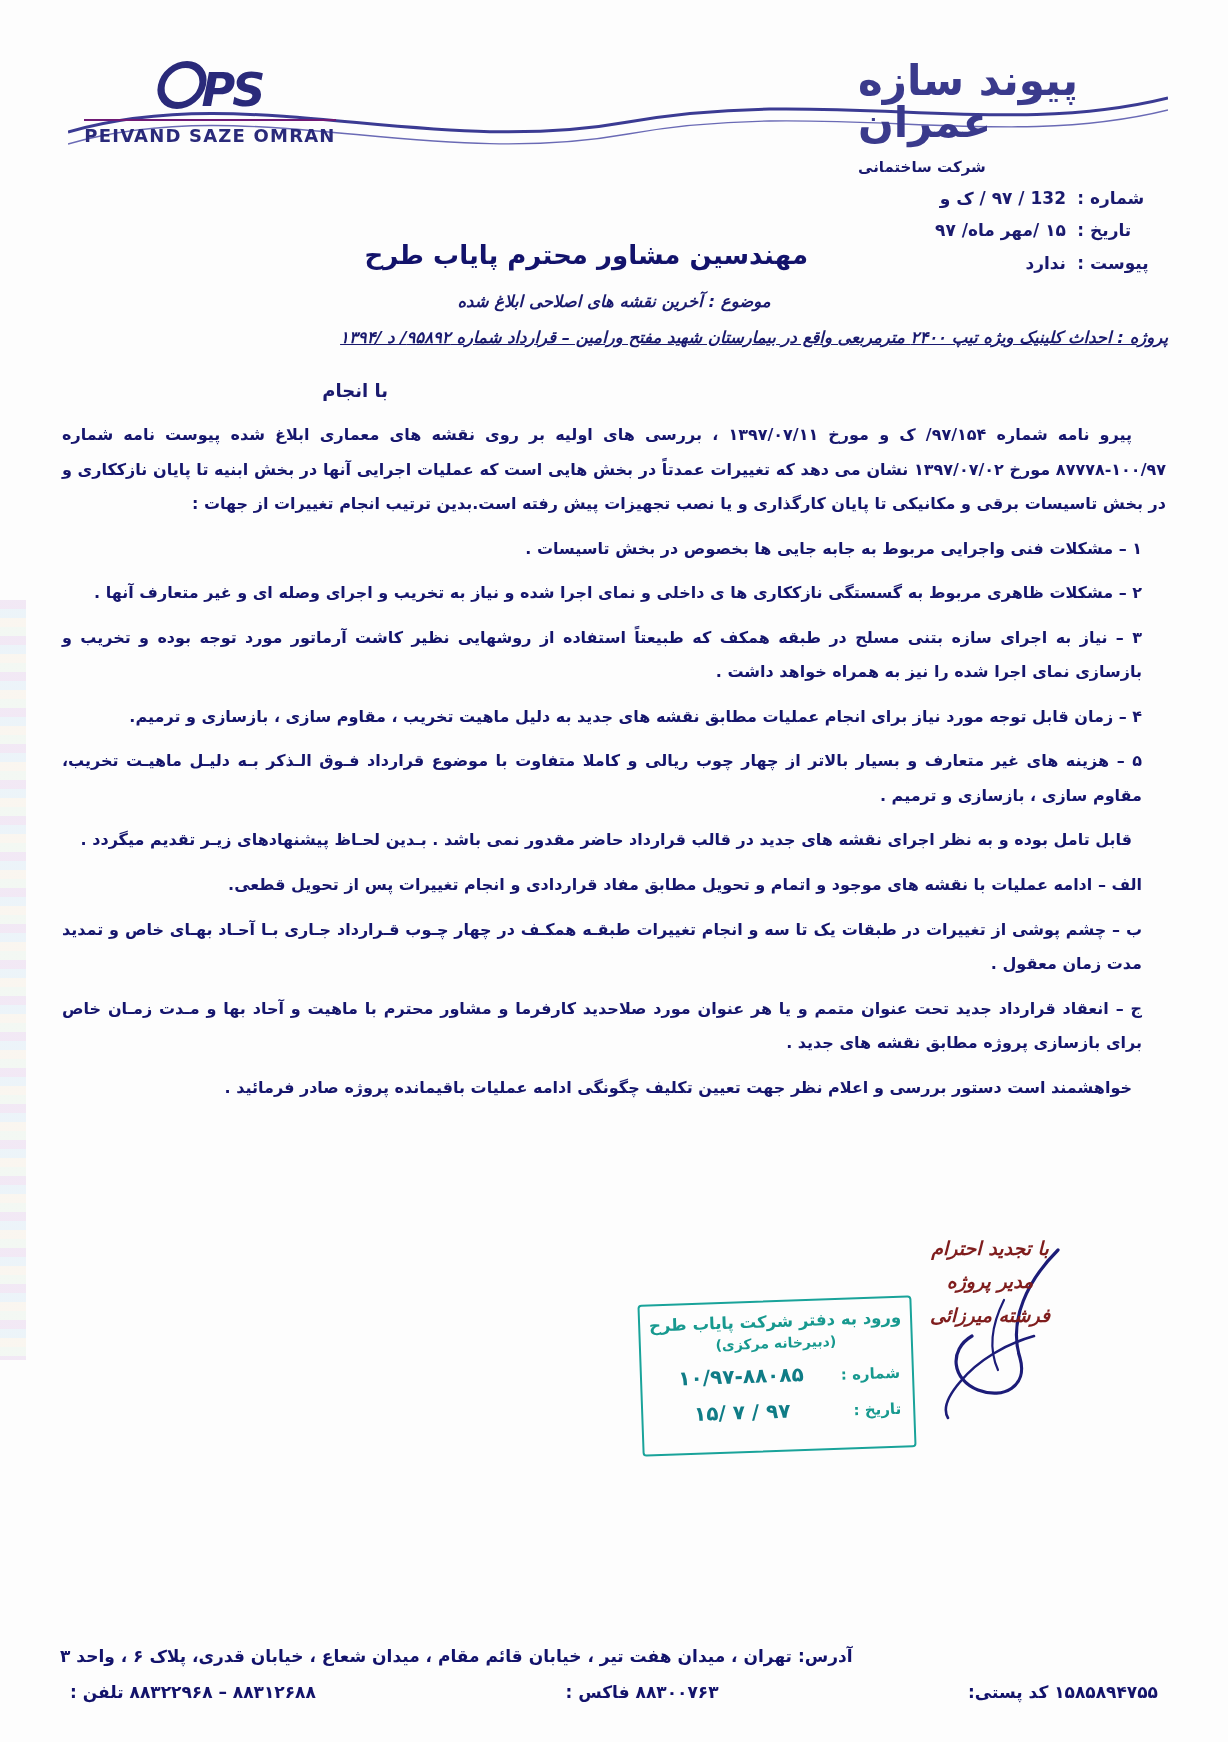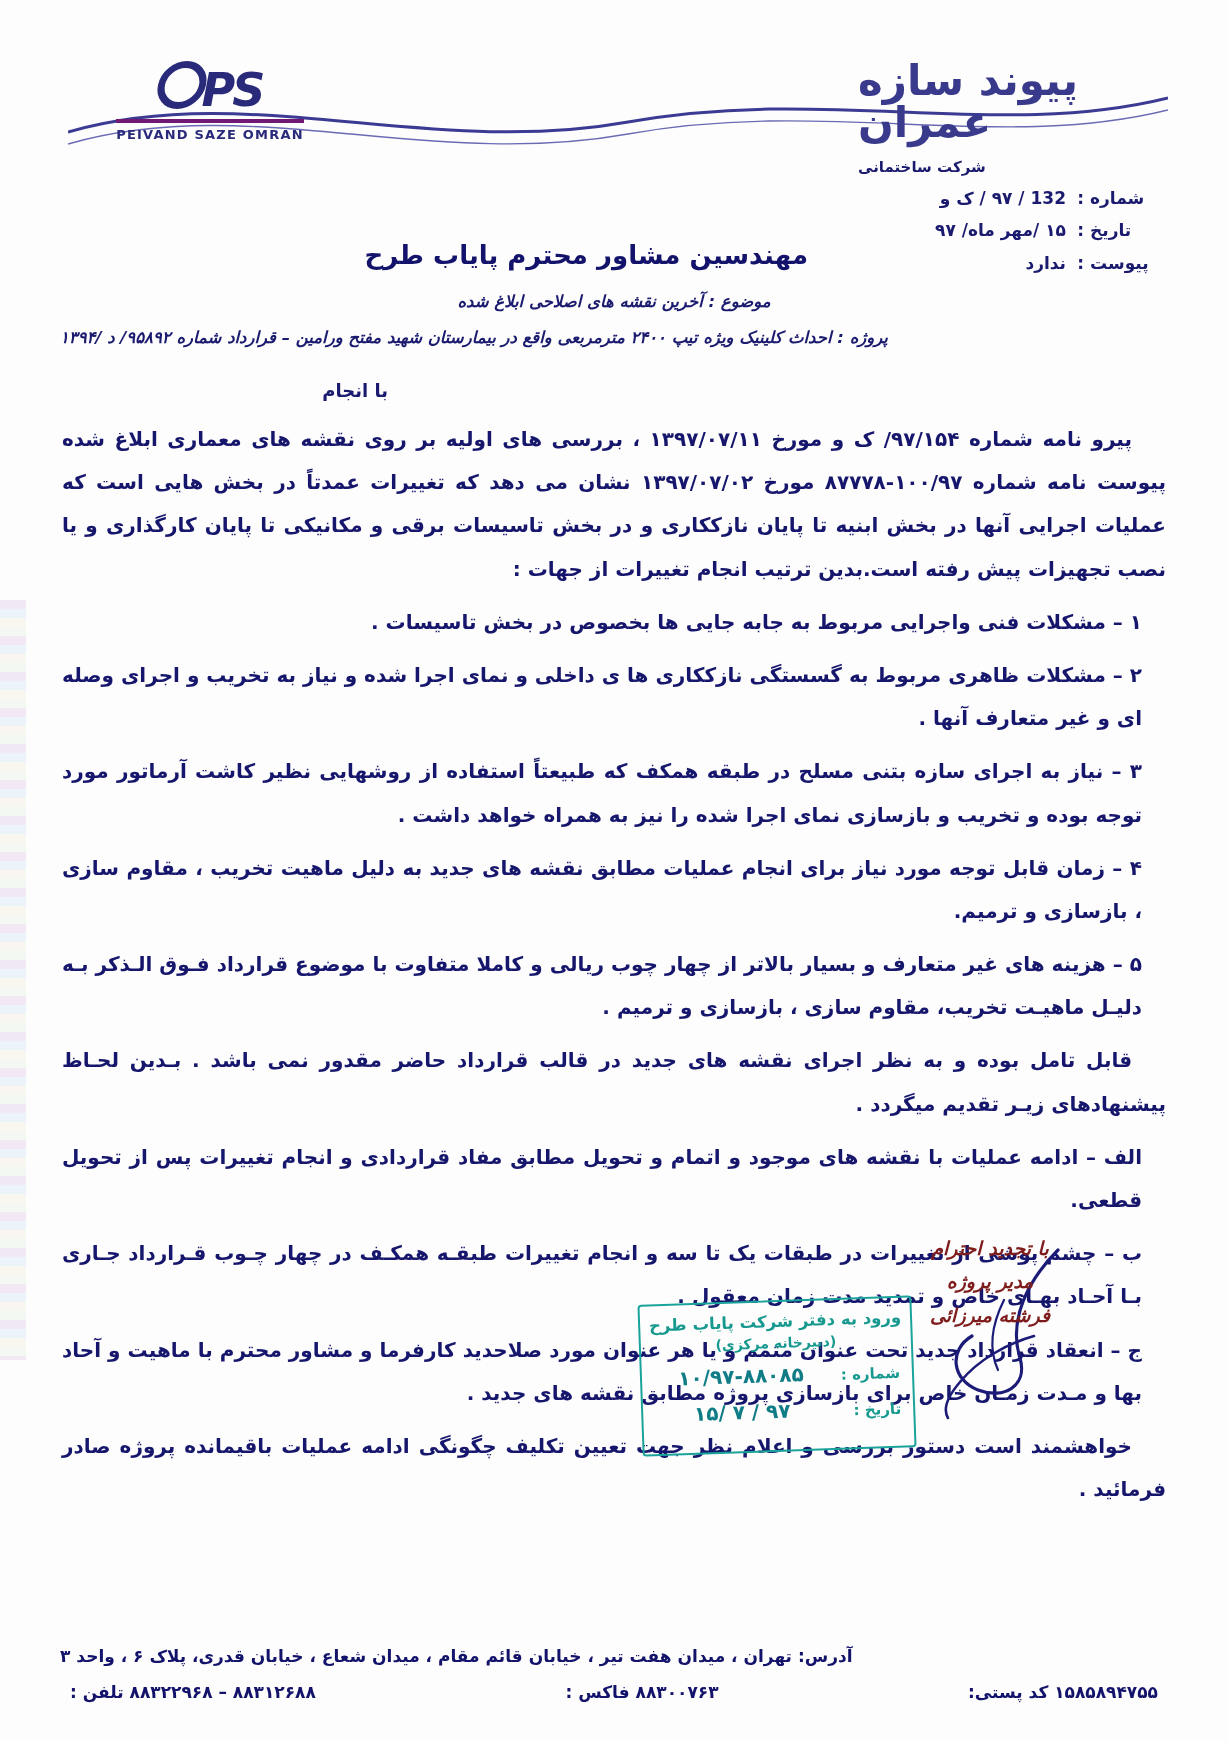--- a/index.html
+++ b/index.html
@@ -57,25 +57,25 @@
     display: inline-block;
     border: 7px solid #2a2a7a;
     border-radius: 50%;
     width: 34px;
     height: 34px;
     transform: translateY(3px) skewX(-12deg);
     margin-right: -4px;
   }
   .logo-left .sub {
     margin-top: 6px;
-    font-size: 13px;
+    font-size: 18px;
     font-weight: bold;
     letter-spacing: 1.2px;
     color: #2a2a7a;
-    border-top: 4px solid #701a75;
+    border-top: 2px solid #701a75;
     padding-top: 4px;
     display: inline-block;
   }
   .logo-right {
     position: absolute;
     top: 20px;
     right: 70px;
     text-align: left;
     width: 300px;
   }
@@ -139,24 +139,25 @@
     text-align: center;
     font-size: 16.5px;
     font-weight: bold;
     font-style: italic;
   }
   .project {
     position: absolute;
     top: 328px;
     right: 60px;
     left: 60px;
-    text-align: left;
+    text-align: right;
     font-size: 16.5px;
     font-weight: bold;
     font-style: italic;
+    text-decoration: underline;
   }
 
   .greeting {
     position: absolute;
     top: 380px;
     right: 60px;
     width: 1100px;
     text-align: right;
     font-size: 18px;
     font-weight: bold;
@@ -165,21 +166,21 @@
   }
 
   
   .body-text {
     position: absolute;
     top: 418px;
     right: 62px;
     left: 62px;
     direction: rtl;
     text-align: justify;
-    font-size: 20px;
+    font-size: 16px;
     line-height: 2.16;
     font-weight: bold;
     color: #16166d;
   }
   .para { margin: 0 0 10px 0; text-align: justify; }
   .para.indent { text-indent: 34px; }
   .para.sub { padding-right: 24px; }
 
   
   .signature {

